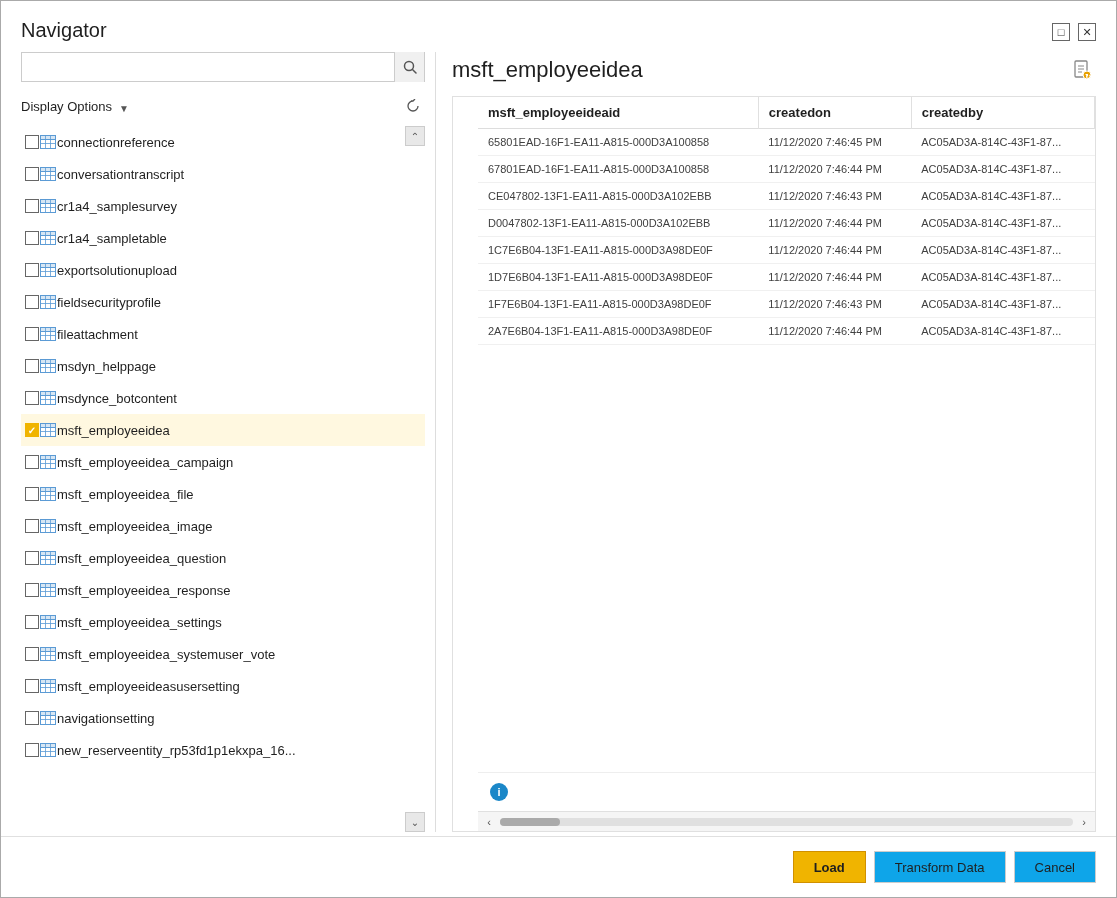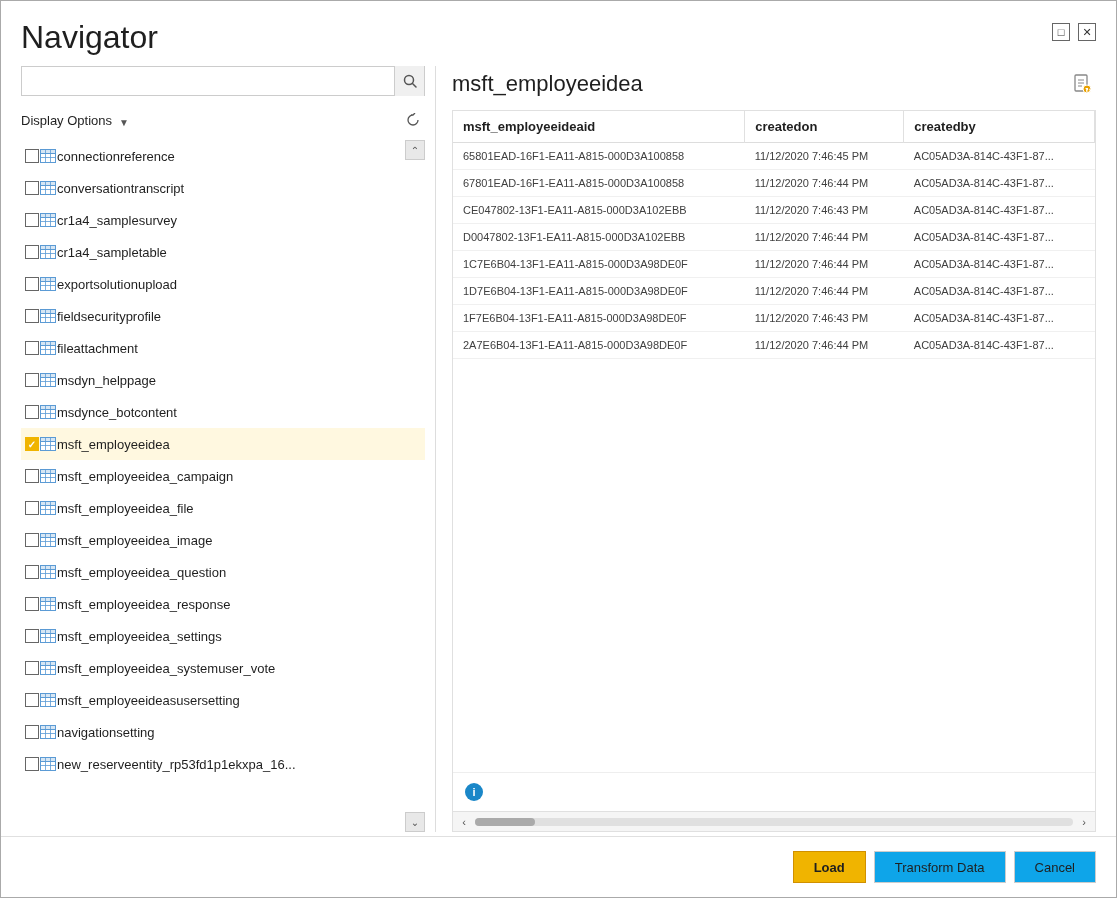--- a/index.html
+++ b/index.html
@@ -22,21 +22,21 @@
       flex-direction: column;
       position: relative;
     }
     .title-bar {
       display: flex;
       align-items: flex-start;
       justify-content: space-between;
       padding: 18px 20px 10px 20px;
     }
     .title-text {
-      font-size: 32px;
+      font-size: 20px;
       font-weight: 300;
       color: #1f1f1f;
       text-align: right;
     }
     .title-controls {
       display: flex;
       gap: 8px;
       margin-top: 4px;
     }
     .title-btn {
@@ -233,20 +233,21 @@
       justify-content: center;
       cursor: pointer;
       color: #555;
     }
     .data-table-container {
       flex: 1;
       overflow: hidden;
       display: flex;
       flex-direction: column;
       border: 1px solid #e0e0e0;
+      padding-left: 25px;
     }
     .data-table {
       width: 100%;
       border-collapse: collapse;
       font-size: 12px;
     }
     .data-table thead tr {
       background: #fff;
       border-bottom: 1px solid #ddd;
     }

